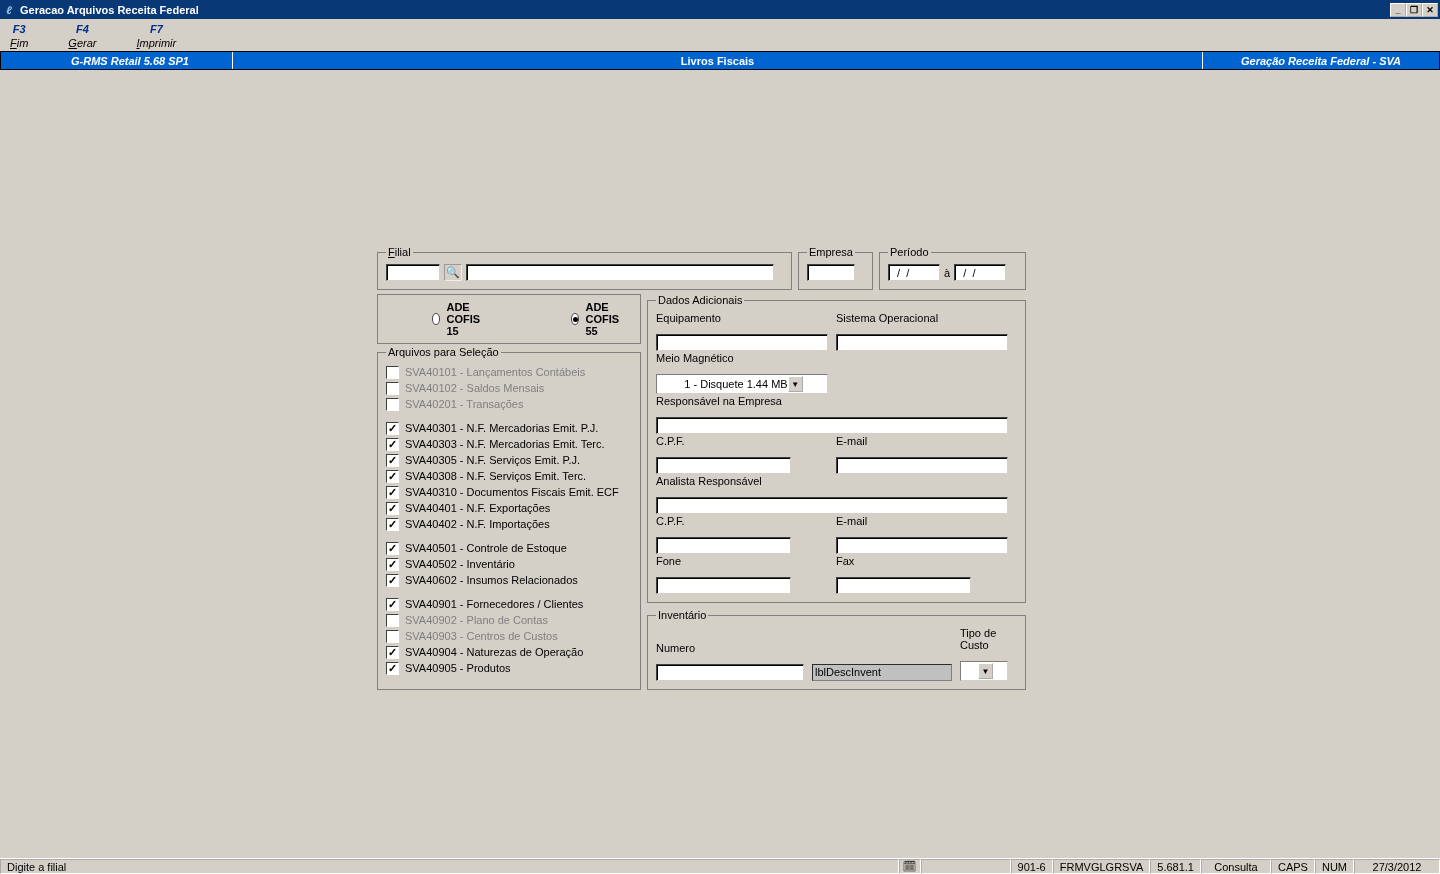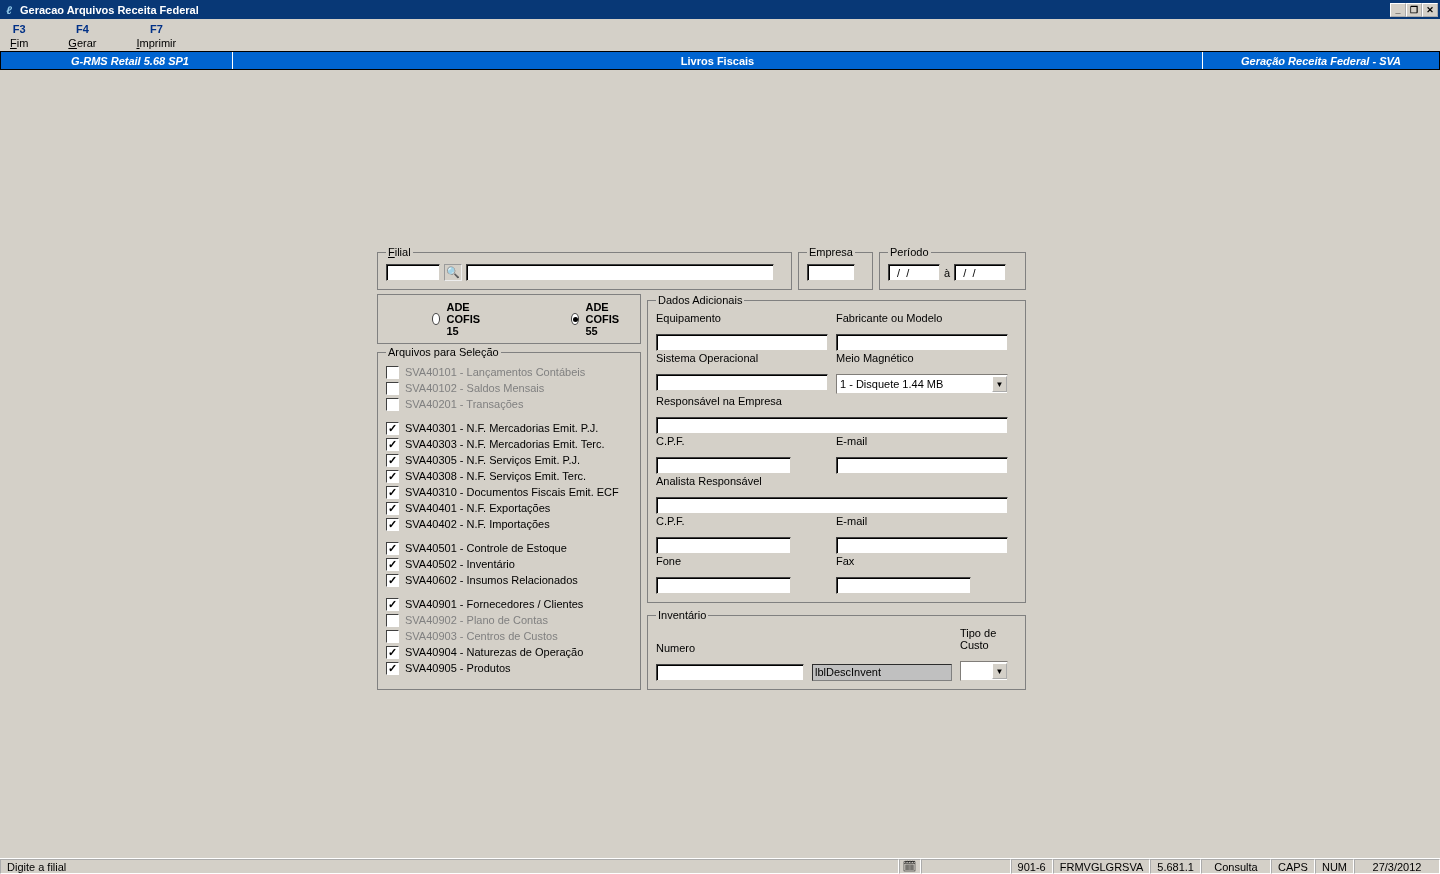--- a/index.html
+++ b/index.html
@@ -8,21 +8,21 @@
 
 .titlebar { background: #083876; height: 19px; display: flex; align-items: center; justify-content: space-between; padding: 0 2px; }
 .titlebar-left { display: flex; align-items: center; gap: 4px; }
 .titlebar-title { color: #fff; font-weight: bold; font-size: 11px; }
 .titlebar-icon { width: 14px; height: 14px; color: #8fc8e8; font-weight: bold; font-style: italic; display: flex; align-items: center; justify-content: center; }
 .titlebar-buttons { display: flex; gap: 0; }
 .win-btn { width: 16px; height: 14px; background: #d4d0c8; border: 1px outset #fff; display: flex; align-items: center; justify-content: center; font-size: 9px; font-weight: bold; font-family: Arial; cursor: pointer; }
 
 
 .menubar { background: #d4d0c8; padding: 4px 10px 2px 10px; display: flex; gap: 40px; }
-.menu-item { display: flex; flex-direction: column; align-items: center; cursor: pointer; }
+.menu-item { display: flex; flex-direction: column; align-items: center; cursor: pointer; font-style: italic; }
 .menu-key { color: #003087; font-weight: bold; font-size: 11px; }
 .menu-label { color: #000; font-size: 11px; margin-top: 2px; }
 .menu-label::first-letter { text-decoration: underline; }
 
 
 .header-strip { height: 19px; display: flex; border: 1px solid #000; }
 .header-cell { background: #0064d0; color: #fff; font-weight: bold; display: flex; align-items: center; padding: 0 12px; border-right: 1px solid #fff; }
 .header-left { width: 232px; justify-content: center; font-style: italic; padding-left: 39px; }
 .header-center { flex: 1; justify-content: center; }
 .header-right { width: 236px; justify-content: center; font-style: italic; border-right: none; }
@@ -35,21 +35,21 @@
 legend { font-size: 11px; color: #000; padding: 0 2px; background: #d4d0c8; }
 
 
 .top-row { display: flex; gap: 6px; }
 .fs-filial { flex: 1; }
 .fs-empresa { width: 60px; }
 .fs-periodo { width: 147px; }
 
 
 .txt { height: 17px; background: #fff; border-top: 1px solid #404040; border-left: 1px solid #404040; border-right: 1px solid #d4d0c8; border-bottom: 1px solid #d4d0c8; padding: 1px 2px; font-size: 11px; box-shadow: inset 1px 1px 0 #000; }
-.select { height: 20px; border: 1px inset #d4d0c8; background: #fff; display: flex; align-items: center; justify-content: space-between; padding-left: 3px; }
+.select { height: 20px; border: 1px inset #d4d0c8; background: #fff; display: flex; align-items: center; justify-content: center; padding-left: 3px; }
 .select-arrow { width: 15px; height: 16px; background: #d4d0c8; border: 1px outset #fff; display: flex; align-items: center; justify-content: center; font-size: 8px; }
 
 .filial-row { display: flex; align-items: center; gap: 4px; }
 .filial-code { width: 54px; }
 .filial-desc { flex: 1; }
 .search-btn { width: 18px; height: 17px; display: flex; align-items: center; justify-content: center; background: #d4d0c8; border: 1px inset; cursor: pointer; }
 
 .periodo-row { display: flex; align-items: center; gap: 4px; }
 .date-input { width: 52px; }
 .a-label { font-size: 11px; }
@@ -253,24 +253,20 @@
     </div>
     <div class="right-col" style="display:flex;flex-direction:column;gap:6px;">
       <fieldset>
         <legend>Dados Adicionais</legend>
         <div class="dados-grid">
           <div class="field">
               <span class="field-label">Equipamento</span>
               <input class="txt" style="">
             </div>
           <div class="field">
-              <span class="field-label">Fabricante ou Modelo</span>
-              <input class="txt" style="">
-            </div>
-          <div class="field">
               <span class="field-label">Sistema Operacional</span>
               <input class="txt" style="">
             </div>
           <div class="field">
               <span class="field-label">Meio Magnético</span>
             <div class="select">
                 <span>1 - Disquete 1.44 MB</span>
                 <span class="select-arrow">▼</span>
               </div>
           </div>

